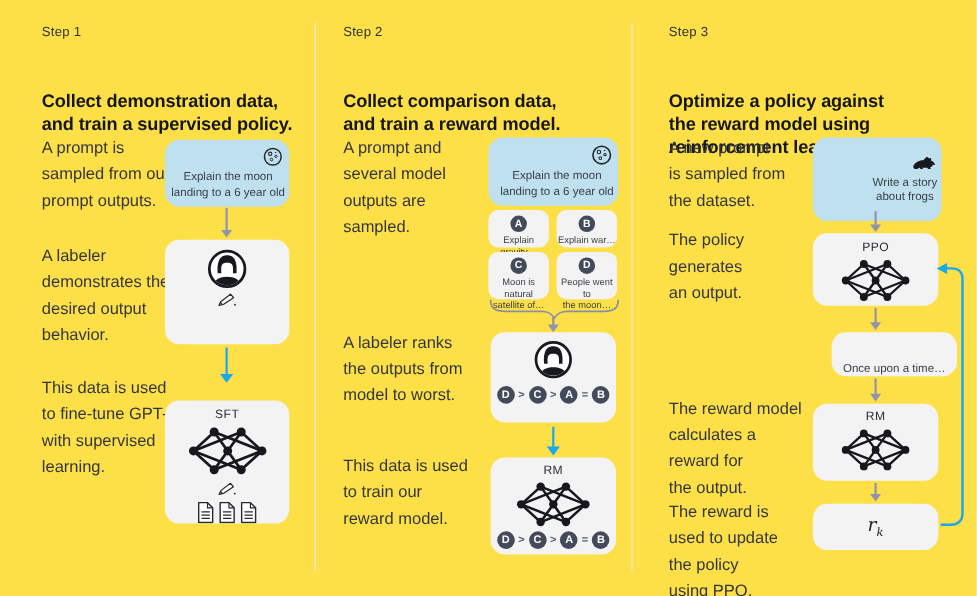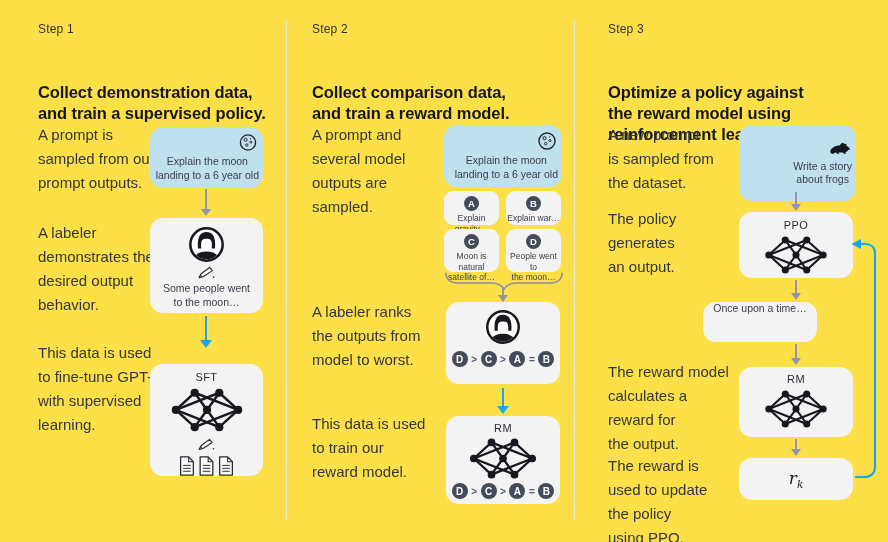--- a/index.html
+++ b/index.html
@@ -159,22 +159,20 @@
         <i class="head"></i>
       </div>
 
     <div class="graybox" style="left:150px; top:218px; width:113px; height:95px; padding-top:8px; gap:2px">
       <svg class="icon" width="37" height="37" viewBox="0 0 38 38">
           <use href="#avatar"></use>
         </svg>
       <svg class="icon" width="19" height="15" viewBox="0 0 20 16">
           <use href="#pencil"></use>
         </svg>
-      <div class="boxtext pre">Some people went
-to the moon…</div>
     </div>
 
     <div class="arrow blue" style="left:200px; top:316px; height:32px">
         <i class="stem"></i>
         <i class="head"></i>
       </div>
 
     <div class="graybox" style="left:150px; top:364px; width:113px; height:112px; padding-top:7px; gap:4px">
       <div class="netlabel">SFT</div>
       <svg class="icon" width="84" height="47" viewBox="0 0 86 56">
@@ -318,21 +316,21 @@
       <svg class="icon" width="66" height="40" viewBox="0 0 86 56">
           <use href="#neural-net"></use>
         </svg>
     </div>
 
     <div class="arrow gray" style="left:790px; top:280px; height:20px">
         <i class="stem"></i>
         <i class="head"></i>
       </div>
 
-    <div class="graybox" style="left:703px; top:302px; width:114px; height:40px; justify-content:flex-start">
+    <div class="graybox" style="left:756px; top:302px; width:114px; height:40px; justify-content:flex-end">
       <div class="boxtext">Once upon a time…</div>
     </div>
 
     <div class="arrow gray" style="left:790px; top:344px; height:21px">
         <i class="stem"></i>
         <i class="head"></i>
       </div>
 
     <div class="graybox" style="left:739px; top:367px; width:114px; height:70px; padding-top:6px; gap:4px">
       <div class="netlabel">RM</div>

